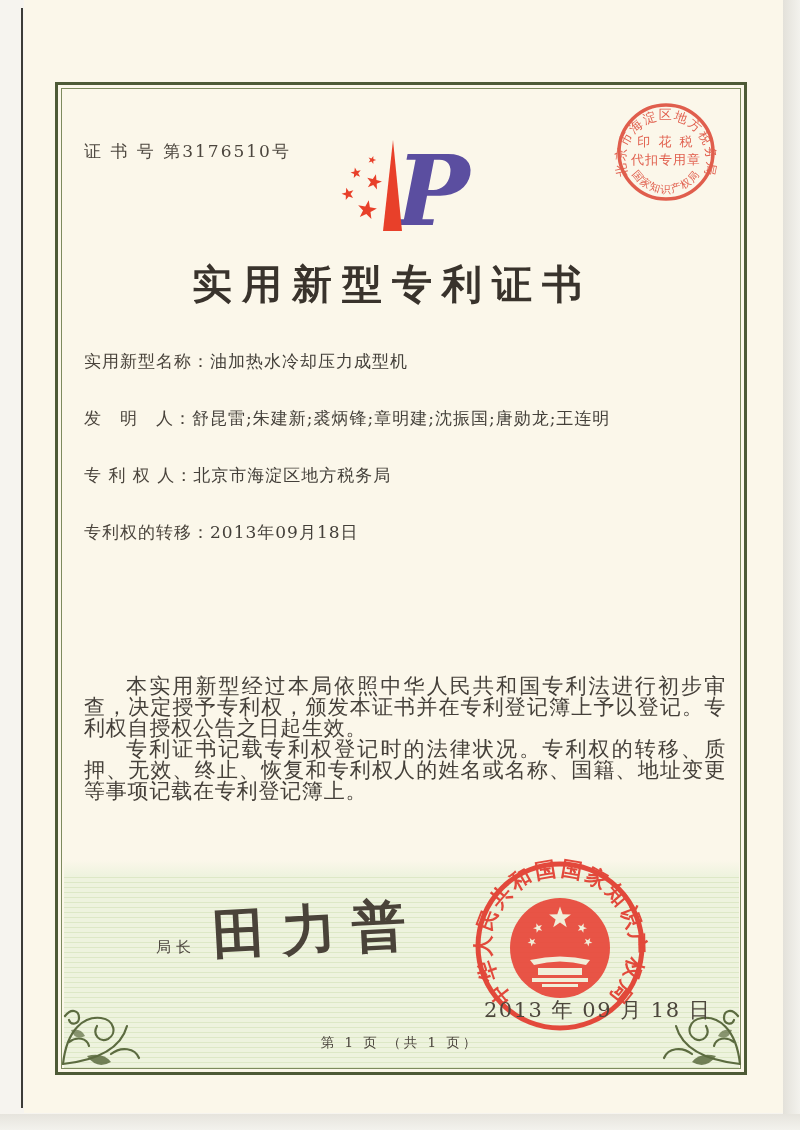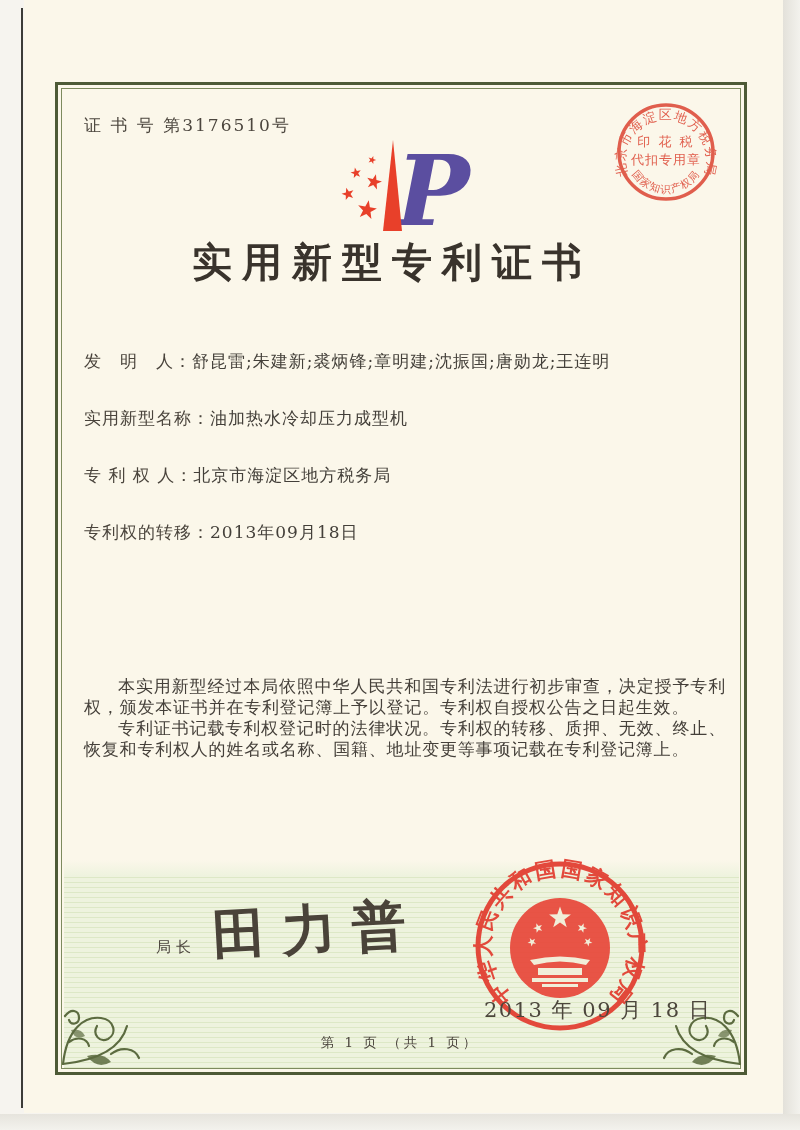--- a/index.html
+++ b/index.html
@@ -12,34 +12,34 @@
   .scan-shade-right { position:absolute; right:0; top:0; width:17px; height:1130px;
                       background:linear-gradient(to right,#e3e1da,#f3f2ed); }
   .scan-shade-bottom { position:absolute; left:0; bottom:0; width:800px; height:16px;
                        background:linear-gradient(to bottom,#e6e4dd,#f3f2ed); }
 
   .frame { position:absolute; left:55px; top:82px; width:692px; height:993px;
            border:3px solid #4d5a36; }
   .frame-inner { position:absolute; left:3px; top:3px; right:3px; bottom:3px;
                  border:1px solid #7d8a5e; }
 
-  .cert-no { position:absolute; left:84px; top:114px; font-size:17px; letter-spacing:2px; color:#4c463e; }
+  .cert-no { position:absolute; left:84px; top:140px; font-size:17px; letter-spacing:2px; color:#4c463e; }
 
   .logo { position:absolute; left:320px; top:128px; }
 
-  .title { position:absolute; left:0; top:235px; width:784px; text-align:center;
+  .title { position:absolute; left:0; top:257px; width:784px; text-align:center;
            font-size:40px; font-weight:600; letter-spacing:10px; color:#39332c; }
 
   .fields { position:absolute; left:84px; top:350px; width:640px; }
   .field-row { font-size:17px; color:#4a443c; letter-spacing:1px; height:25px; margin-bottom:32px; white-space:nowrap; }
   .field-label { color:#4a443c; }
   .field-value { color:#44403a; }
 
   .paras { position:absolute; left:84px; top:676px; width:642px; }
-  .paras p { font-size:17px; line-height:21px; letter-spacing:0.8px; color:#45403a;
+  .paras p { font-size:21px; line-height:21px; letter-spacing:0.8px; color:#45403a;
              text-indent:2em; text-align:justify; }
 
   .guilloche-fade { position:absolute; left:64px; top:860px; width:675px; height:16px;
                     background:linear-gradient(to bottom, rgba(238,243,222,0), #eef3de); }
   .guilloche { position:absolute; left:64px; top:876px; width:675px; height:192px;
                background:repeating-linear-gradient(0deg,#dde8c6 0px,#dde8c6 1px,#eef3de 1px,#eef3de 5px); }
 
   .flourish { position:absolute; width:112px; height:112px; }
   .flourish-left { left:57px; top:958px; }
   .flourish-right { left:634px; top:958px; transform:scaleX(-1); }
@@ -138,24 +138,24 @@
       <use href="#star5" transform="translate(47,82) scale(1.0) rotate(10)"></use>
     </g>
   </svg>
 
   
   <div class="title">实用新型专利证书</div>
 
   
   <div class="fields">
     <div class="field-row">
+      <span class="field-label">实用新型名称：</span><span class="field-value">油加热水冷却压力成型机</span>
+    </div>
+    <div class="field-row">
       <span class="field-label">发　明　人：</span><span class="field-value">舒昆雷;朱建新;裘炳锋;章明建;沈振国;唐勋龙;王连明</span>
-    </div>
-    <div class="field-row">
-      <span class="field-label">实用新型名称：</span><span class="field-value">油加热水冷却压力成型机</span>
     </div>
     <div class="field-row">
       <span class="field-label">专 利 权 人：</span><span class="field-value">北京市海淀区地方税务局</span>
     </div>
     <div class="field-row">
       <span class="field-label">专利权的转移：</span><span class="field-value">2013年09月18日</span>
     </div>
   </div>
 
   

